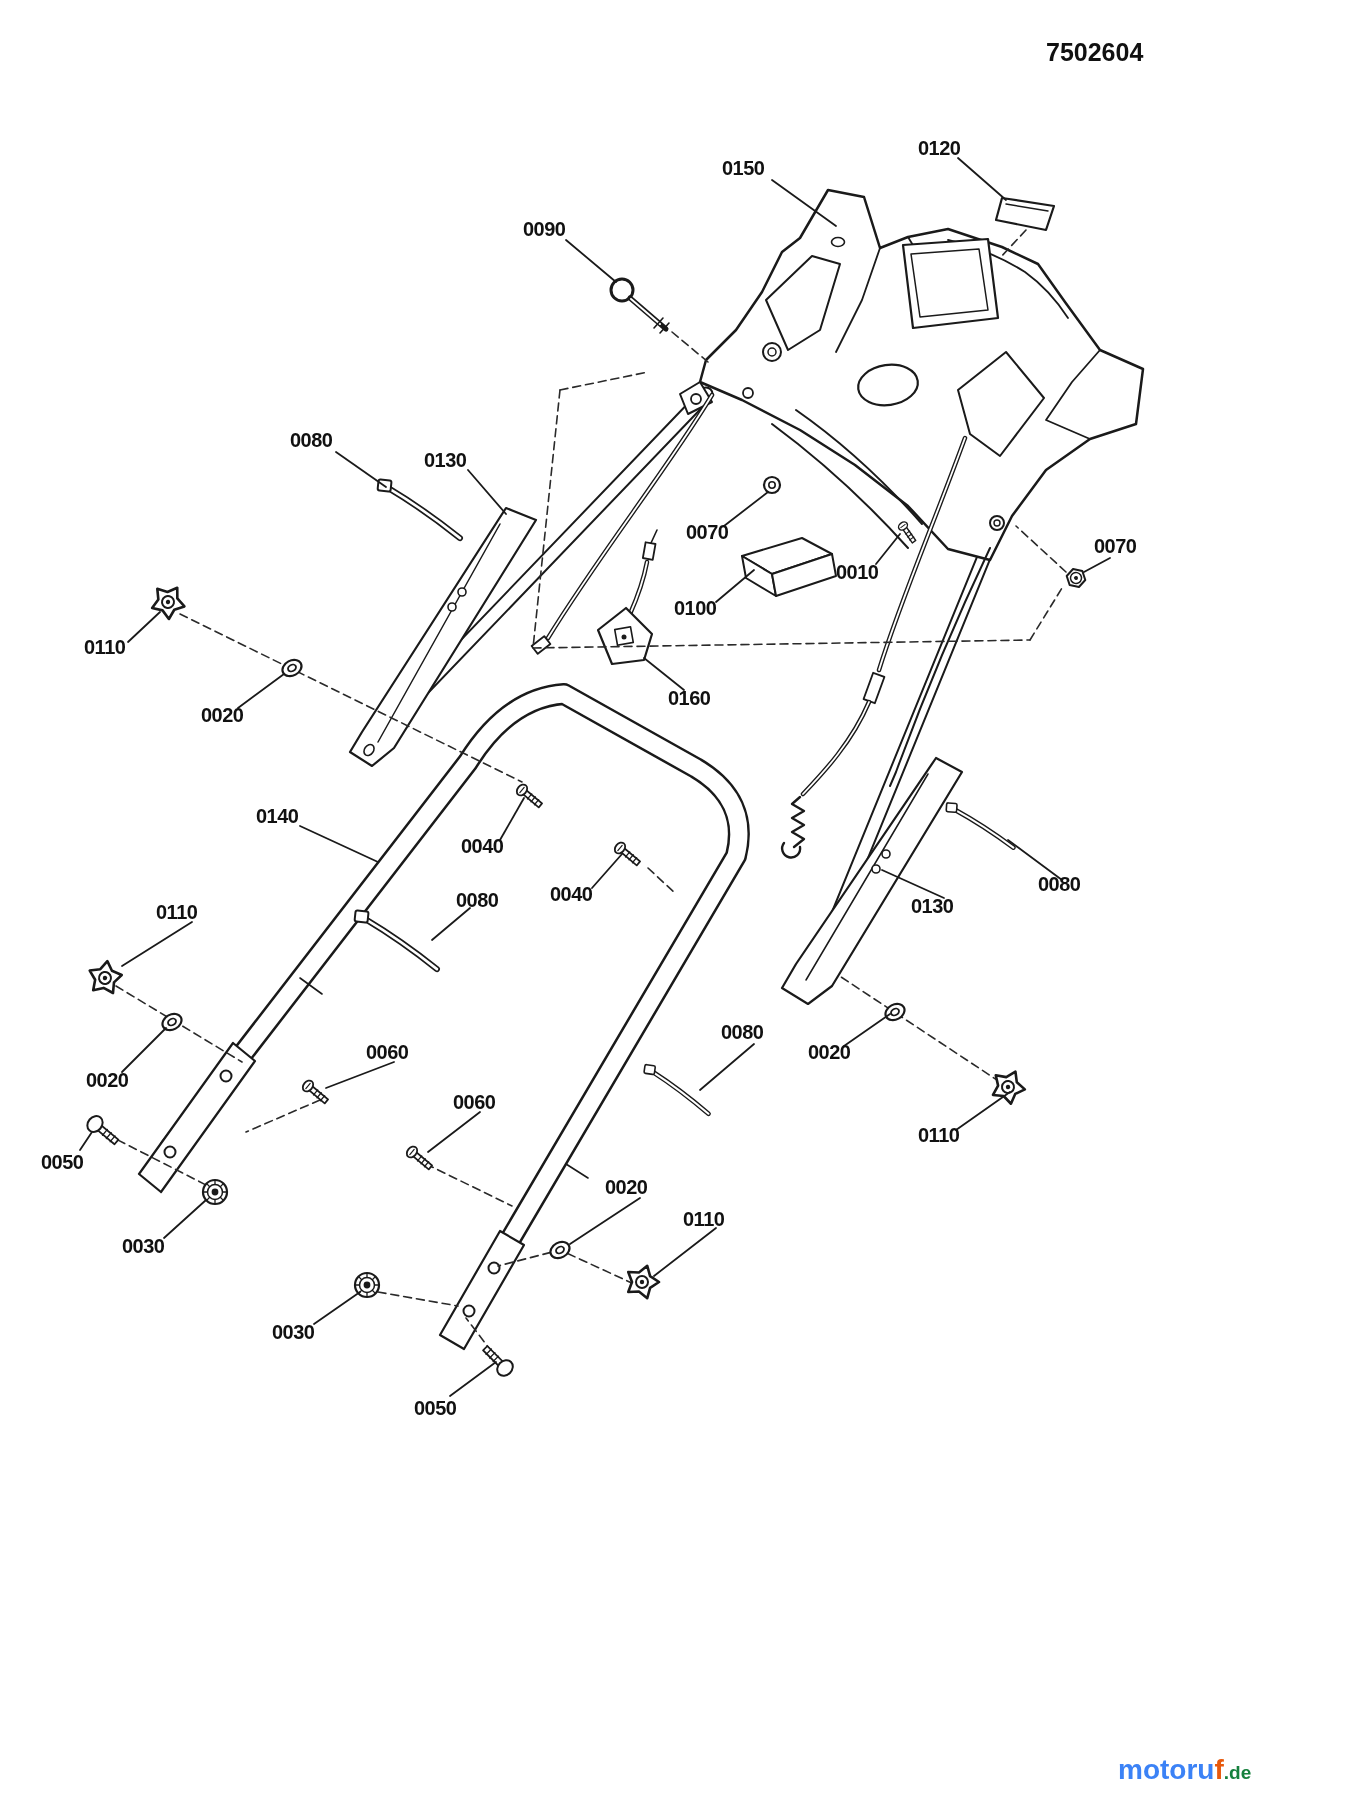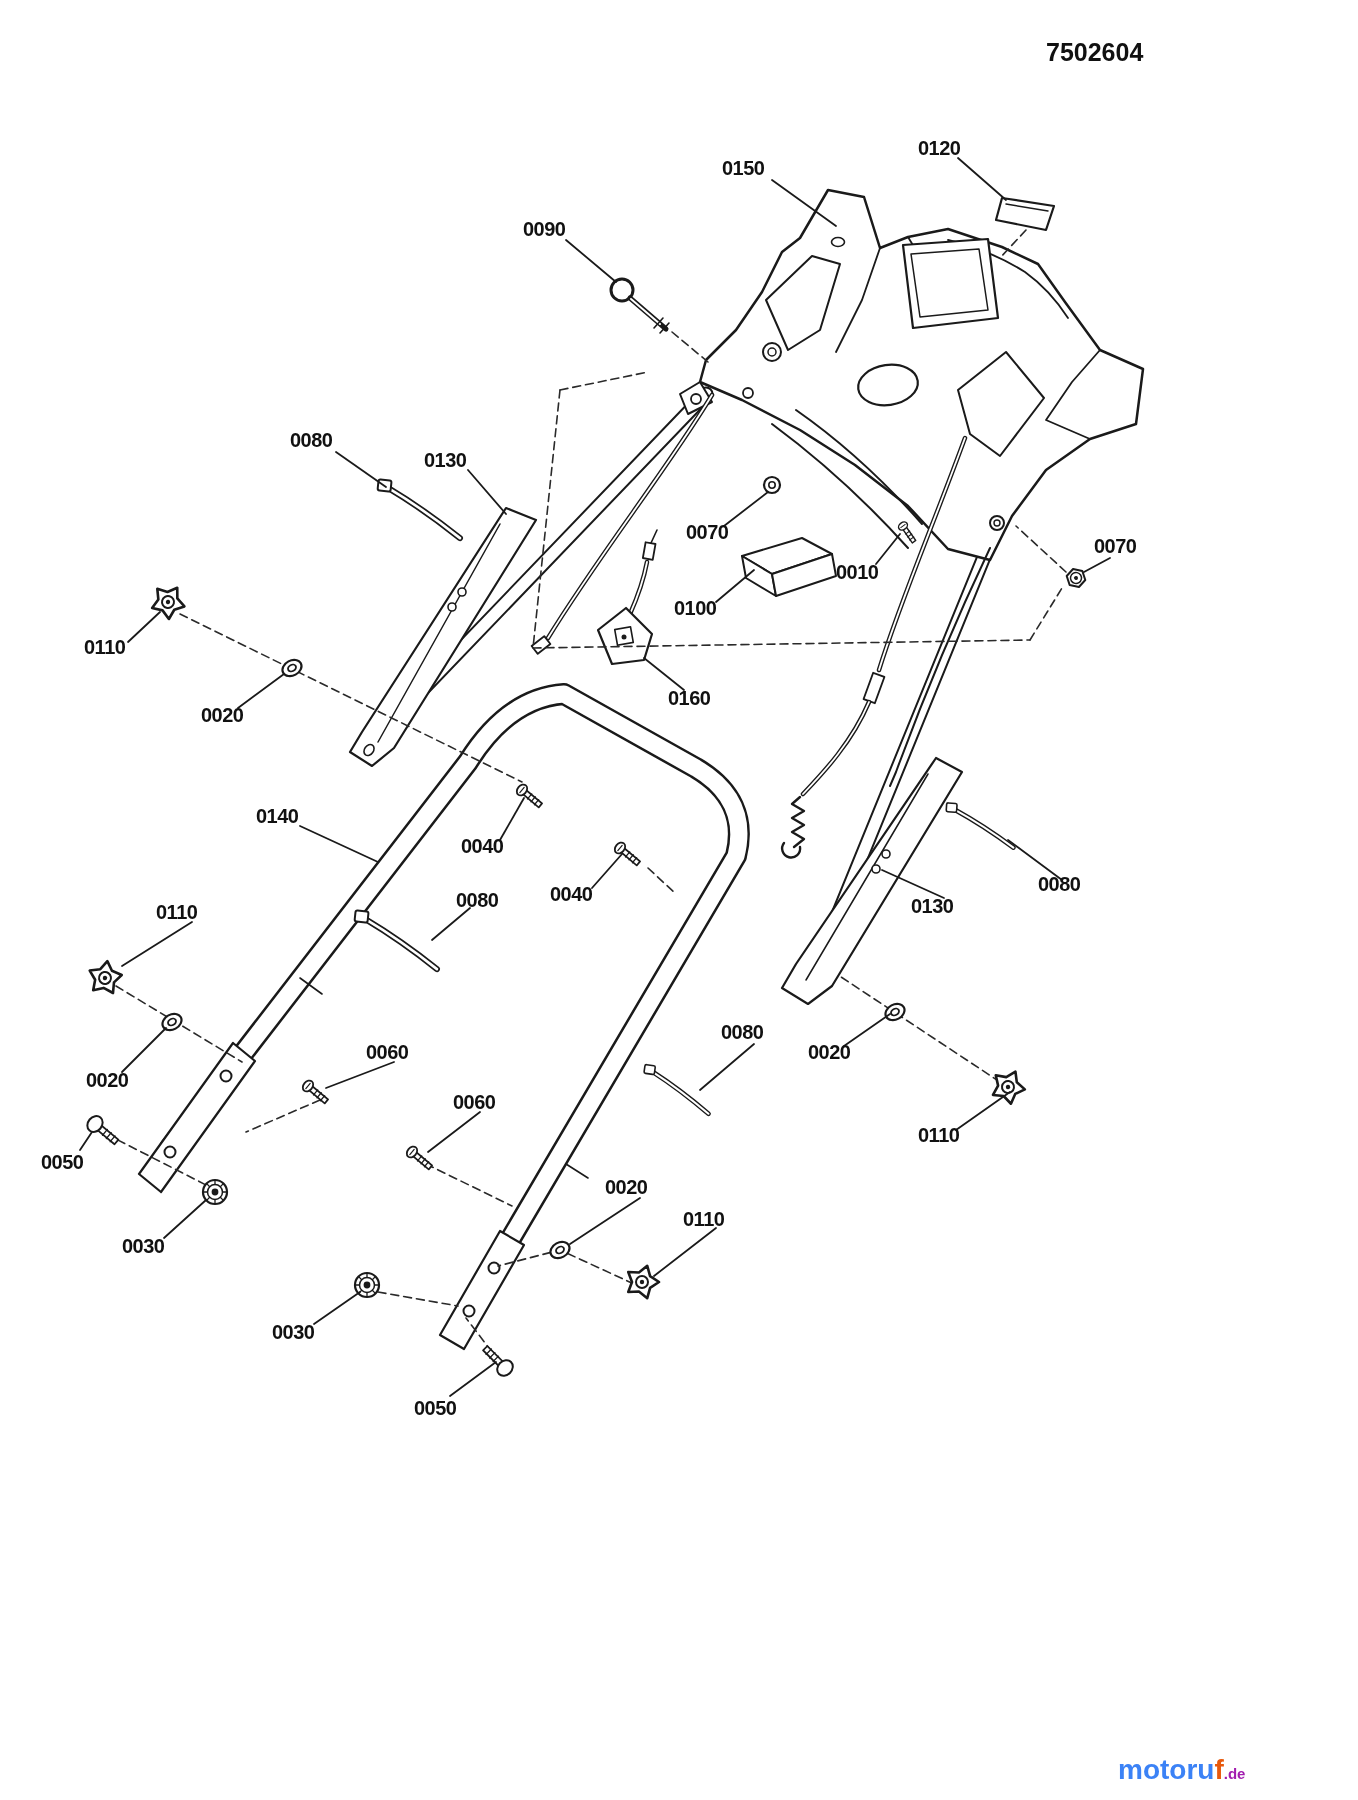--- a/index.html
+++ b/index.html
@@ -25,21 +25,21 @@
     position:absolute;left:1046px;top:38px;
     font-size:25px;font-weight:bold;color:#111;
   }
   .watermark{
     position:absolute;left:1118px;top:1754px;
     font-size:28px;font-weight:bold;
     white-space:nowrap;
   }
   .watermark .brand-a{color:#3b82f6;}
   .watermark .brand-b{color:#e8590c;}
-  .watermark .tld{font-size:15px;font-weight:bold;color:#a21caf;}
+  .watermark .tld{font-size:19px;font-weight:bold;color:#15803d;}
 </style>
 </head>
 <body>
 
 <div class="page">
 
   <svg class="diagram-svg" viewBox="0 0 1358 1800" stroke-linejoin="round" stroke-linecap="round">
     <defs>
       <g id="star-knob">
         <path d="M17,0 L8.09,5.88 L5.25,16.17 L-3.09,9.51 L-13.75,9.99 L-10,0 L-13.75,-9.99 L-3.09,-9.51 L5.25,-16.17 L8.09,-5.88 Z" fill="#fff" stroke="#1a1a1a" stroke-width="2.6"></path>

